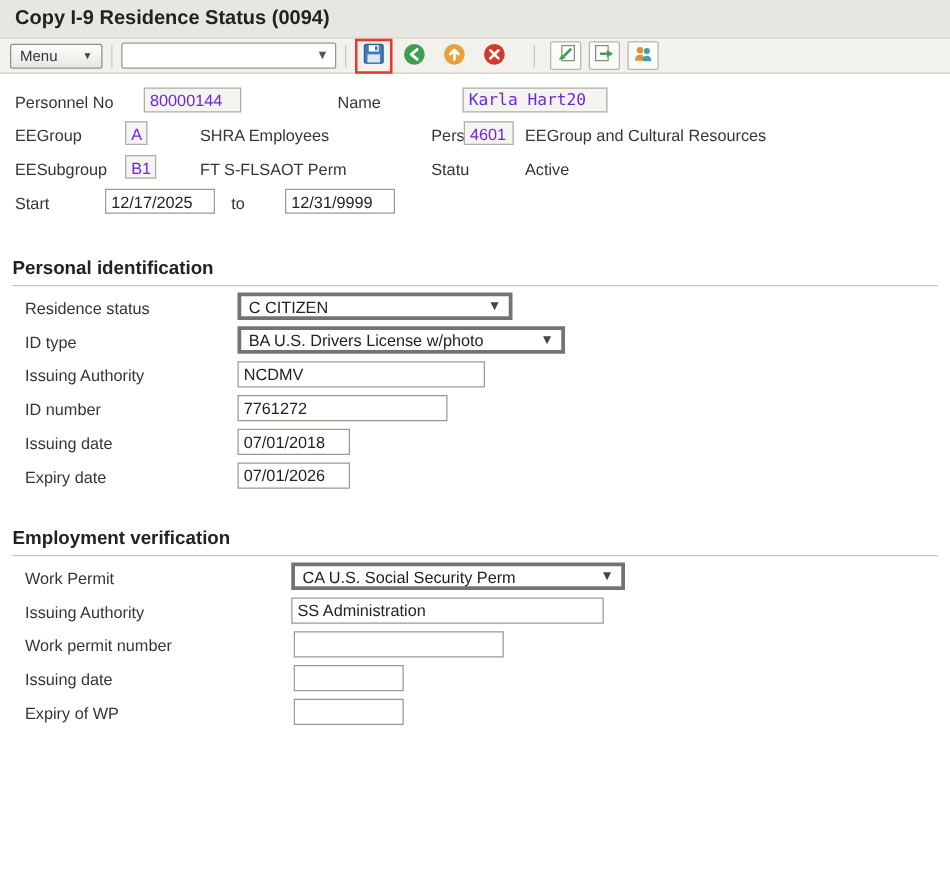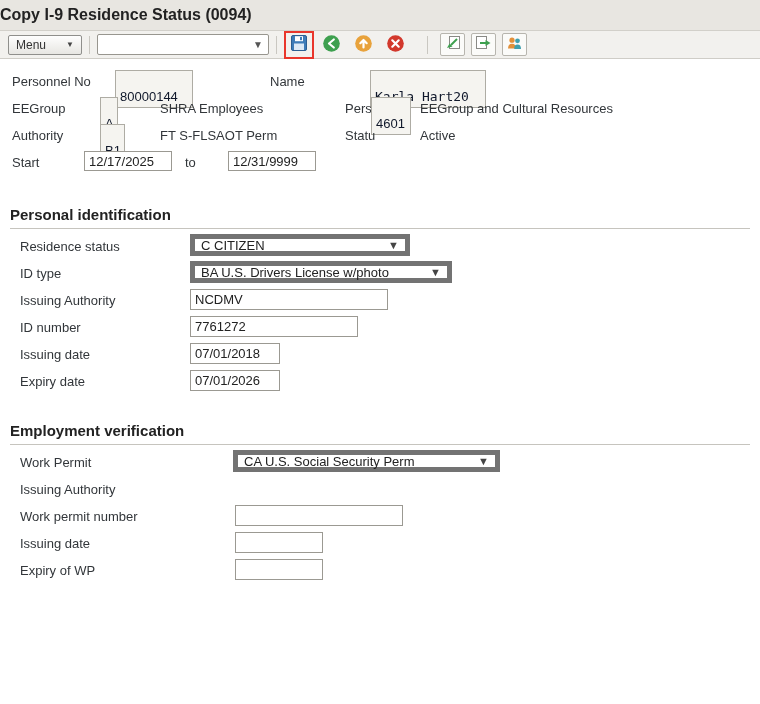--- a/index.html
+++ b/index.html
@@ -6,21 +6,21 @@
   .screen {
     position:relative; width:760px; height:704px; background:#ffffff;
     font-family:"Liberation Sans", sans-serif; color:#32363a; overflow:hidden;
   }
   
   .titlebar {
     position:absolute; top:0; left:0; right:0; height:30px;
     background:#e8e6e1; border-bottom:1px solid #d2d0ca;
     display:flex; align-items:center;
   }
-  .title { font-size:16px; font-weight:bold; color:#222; }
+  .title { font-size:16px; font-weight:bold; color:#222; padding-left:12px; }
 
   
   .toolbar {
     position:absolute; top:31px; left:0; right:0; height:28px;
     background:#f2f1ee; border-bottom:1px solid #cfcdc7;
     display:flex; align-items:center; padding-left:8px; box-sizing:border-box;
   }
   .menu-btn {
     display:flex; align-items:center; gap:20px; height:20px; box-sizing:border-box;
     border:1px solid #8f8f8c; border-radius:2px; padding:1px 7px;
@@ -42,35 +42,35 @@
   .icon-btn.boxed {
     width:25px; height:23px; border:1px solid #b7b5ae; background:#fbfbf9; border-radius:2px;
   }
   .save-wrap { border:2px solid #e9362b; padding:0; margin-right:5px; display:flex; }
 
   
   .form-label  { position:absolute; font-size:13px; color:#32363a; white-space:nowrap; }
   .static-text { position:absolute; font-size:13px; color:#32363a; white-space:nowrap; }
   .ro-field {
     position:absolute; box-sizing:border-box; border:1px solid #aeaca4;
-    background:#f5f4f0; font-size:13px; padding:18px 4px; color:#0f172a; white-space:nowrap;
+    background:#f5f4f0; font-size:13px; padding:2px 4px; color:#6d28d9; white-space:nowrap;
   }
   input.field {
     position:absolute; box-sizing:border-box; border:1px solid #9b9992; background:#fff;
     font-size:13px; padding:1px 4px; color:#222;
     font-family:"Liberation Sans", sans-serif;
   }
   .mono { font-family:"DejaVu Sans Mono", monospace; font-size:13px; }
   .section-head {
     position:absolute; left:10px; width:740px; box-sizing:border-box;
     border-bottom:1px solid #c6c4be; padding-bottom:5px;
     font-weight:bold; font-size:15px; color:#222;
   }
   .select {
-    position:absolute; box-sizing:border-box; border:5px solid #737373; background:#fff;
+    position:absolute; box-sizing:border-box; border:3px solid #737373; background:#fff;
     font-size:13px; color:#222; display:flex; align-items:center;
     justify-content:space-between; padding:0 6px; cursor:default;
   }
   .sel-caret { color:#444; font-size:11px; margin-left:8px; }
 </style>
 </head>
 <body>
 
 <div class="screen">
 
@@ -168,21 +168,21 @@
   <div class="form-label" style="left:270px; top:74px;">Name</div>
   <div class="ro-field mono" style="left:370px; top:70px; width:116px; height:20px;">Karla Hart20</div>
 
   <div class="form-label" style="left:12px; top:101px;">EEGroup</div>
   <div class="ro-field" style="left:100px; top:97px; width:18px; height:19px;">A</div>
   <div class="static-text" style="left:160px; top:101px;">SHRA Employees</div>
   <div class="form-label" style="left:345px; top:101px;">PersA</div>
   <div class="ro-field" style="left:371px; top:97px; width:40px; height:19px;">4601</div>
   <div class="static-text" style="left:420px; top:101px;">EEGroup and Cultural Resources</div>
 
-  <div class="form-label" style="left:12px; top:128px;">Authority</div>
+  <div class="form-label" style="left:12px; top:128px;">EESubgroup</div>
   <div class="ro-field" style="left:100px; top:124px; width:25px; height:19px;">B1</div>
   <div class="static-text" style="left:160px; top:128px;">FT S-FLSAOT Perm</div>
   <div class="form-label" style="left:345px; top:128px;">Statu</div>
   <div class="static-text" style="left:420px; top:128px;">Active</div>
 
   <div class="form-label" style="left:12px; top:155px;">Start</div>
   <input class="field" style="left: 84px; top: 151px; width: 88px; height: 20px;" value="12/17/2025">
   <div class="static-text" style="left:185px; top:155px;">to</div>
   <input class="field" style="left: 228px; top: 151px; width: 88px; height: 20px;" value="12/31/9999">
 
@@ -214,20 +214,21 @@
 
   <div class="section-head" style="top:422px;">Employment verification</div>
 
   <div class="form-label" style="left:20px; top:455px;">Work Permit</div>
   <div class="select" style="left:233px; top:450px; width:267px; height:22px;">
     <span>CA U.S. Social Security Perm</span>
     <span class="sel-caret">▼</span>
   </div>
 
   <div class="form-label" style="left:20px; top:482px;">Issuing Authority</div>
+  <input class="field" style="left: 233px; top: 478px; width: 250px; height: 21px;" value="SS Administration">
 
   <div class="form-label" style="left:20px; top:509px;">Work permit number</div>
   <input class="field" style="left: 235px; top: 505px; width: 168px; height: 21px;" value="">
 
   <div class="form-label" style="left:20px; top:536px;">Issuing date</div>
   <input class="field" style="left: 235px; top: 532px; width: 88px; height: 21px;" value="">
 
   <div class="form-label" style="left:20px; top:563px;">Expiry of WP</div>
   <input class="field" style="left: 235px; top: 559px; width: 88px; height: 21px;" value="">
 

